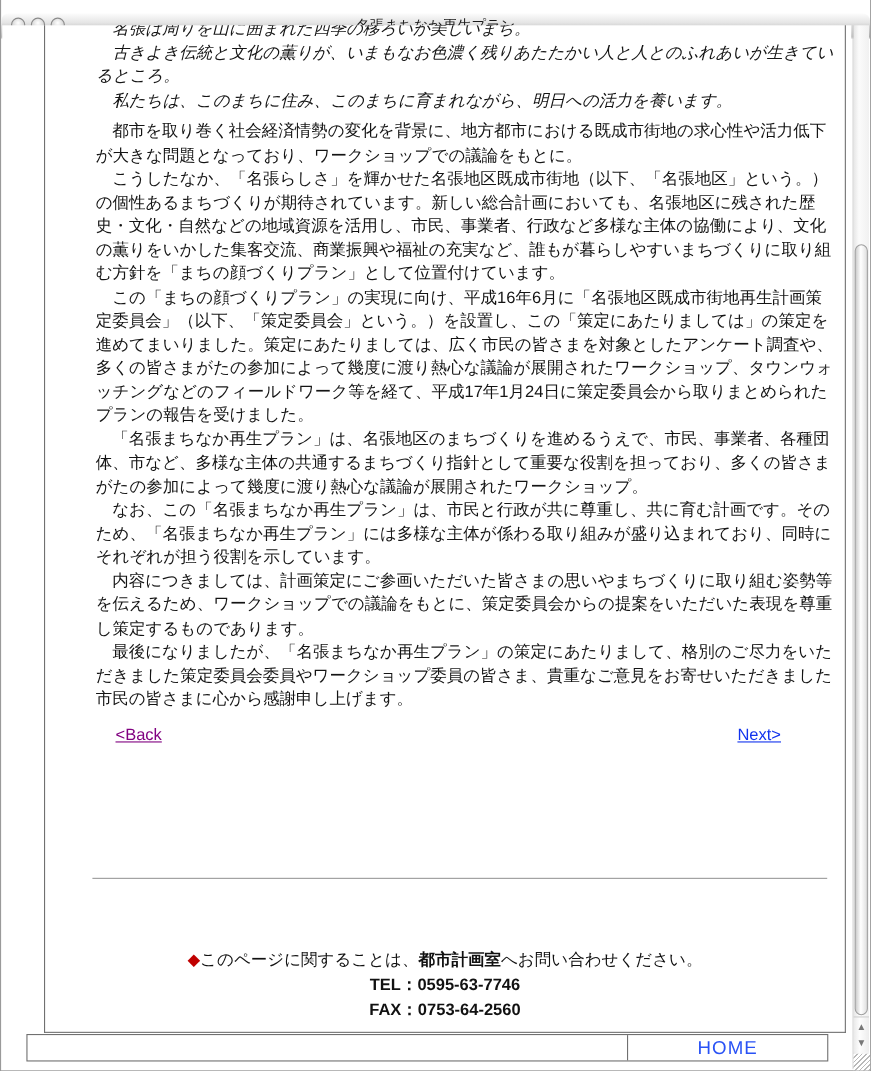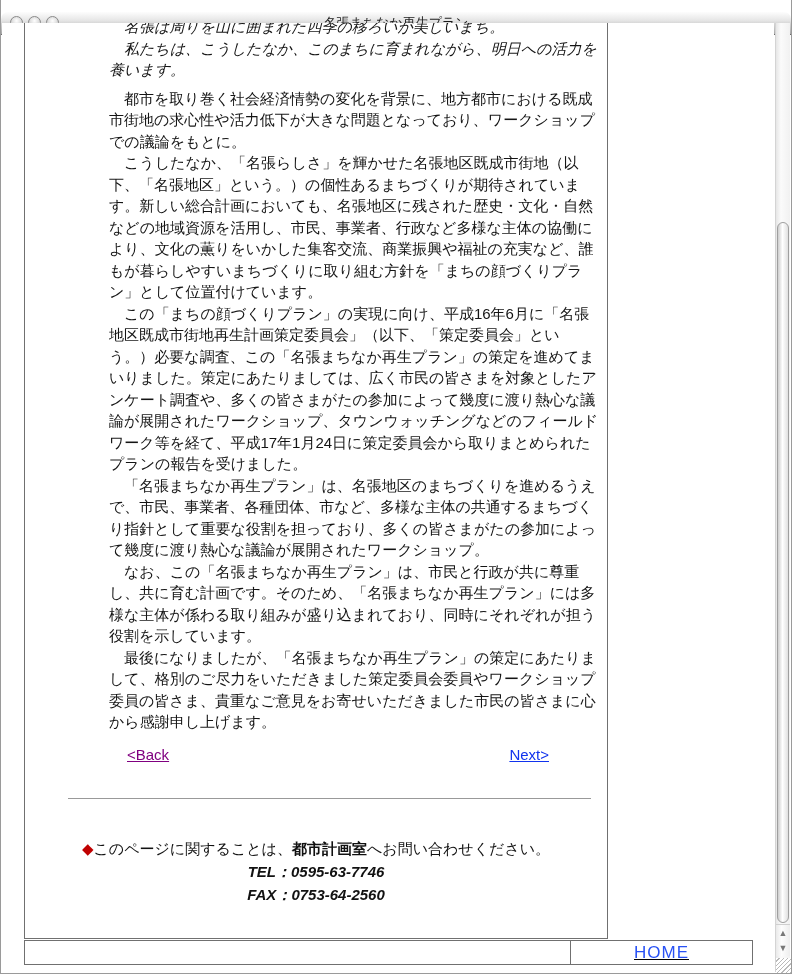--- a/index.html
+++ b/index.html
@@ -16,40 +16,40 @@
     border-bottom:1px solid #6e6e6e;box-sizing:content-box;
   }
   .tb-btn{position:absolute;top:4px;width:13px;height:13px;border-radius:50%;
     border:1px solid #8a8a8a;box-sizing:border-box;
     background:radial-gradient(circle at 50% 35%,#ffffff,#d6d6d6 60%,#b5b5b5);}
   .tb-btn.b1{left:9px;} .tb-btn.b2{left:27px;} .tb-btn.b3{left:45px;}
   .tb-title{text-align:center;line-height:22px;font-size:13px;color:#1a1a1a;}
   
   .content{position:absolute;top:23px;left:1px;right:17px;bottom:1px;background:#fff;overflow:hidden;}
   .main-box{
-    position:relative;margin:-9px 0 0 22px;width:584px;height:925px;
-    border:1px solid #707070;border-top:none;box-sizing:border-box;padding-left:38px;
+    position:relative;margin:-9px 0 0 38px;width:729px;height:925px;
+    border:1px solid #707070;border-top:none;box-sizing:border-box;
   }
   .text-col{padding:2px 6px 0 46px;font-size:15px;line-height:21.5px;color:#141414;}
   .intro p{margin:0;font-style:italic;}
   .paras{margin-top:7px;}
   .paras p{margin:0;}
   .nav-row{display:flex;justify-content:space-between;margin-top:11px;padding:0 52px 0 18px;font-size:15px;}
   .nav-row a{text-decoration:underline;cursor:pointer;}
   .back{color:var(--visited_purple,#800080);}
   .next{color:var(--link_blue,#1133ee);}
   hr.rule{position:absolute;left:43px;right:16px;bottom:139px;border:none;border-top:1px solid #999;margin:0;}
-  .footer-contact{position:absolute;left:0;right:0;bottom:32px;text-align:center;font-size:15px;line-height:23px;color:#111;}
+  .footer-contact{position:absolute;left:0;right:0;bottom:8px;text-align:center;font-size:15px;line-height:23px;color:#111;}
   .footer-contact .bold{font-weight:bold;}
   .diamond{color:var(--diamond_red,#c00000);}
-  .tel-line,.fax-line{font-weight:bold;font-style:italic;}
+  .tel-line,.fax-line{font-weight:bold;}
   .email-label{font-weight:bold;}
   .email-link{color:var(--link_blue,#1133ee);text-decoration:underline;font-weight:bold;cursor:pointer;}
   
-  .home-table{margin:1px 0 0 22px;width:729px;height:25px;border:1px solid #707070;box-sizing:border-box;display:flex;text-decoration:underline;}
+  .home-table{margin:1px 0 0 22px;width:729px;height:25px;border:1px solid #707070;box-sizing:border-box;display:flex;}
   .home-cell-left{width:546px;border-right:1px solid #707070;box-sizing:border-box;}
   .home-cell-right{flex:1;display:flex;align-items:center;justify-content:center;}
   .home-link{font-size:17px;letter-spacing:1px;color:var(--home_blue,#2952f5);text-decoration:none;cursor:pointer;}
   
   .scrollbar{position:absolute;top:23px;right:1px;width:15px;bottom:1px;
     background:linear-gradient(90deg,#e6e6e6,#fbfbfb 35%,#f1f1f1);
     border-left:1px solid #d4d4d4;box-sizing:border-box;}
   .sb-thumb{position:absolute;top:199px;left:1px;right:1px;height:701px;border-radius:7px;
     background:linear-gradient(90deg,#cdcdcd,#ffffff 45%,#e0e0e0);
     border:1px solid #9f9f9f;box-sizing:border-box;cursor:pointer;}
@@ -71,28 +71,30 @@
     <span class="tb-btn b3"></span>
     <div class="tb-title">名張まちなか再生プラン</div>
   </div>
 
   <div class="content">
 
     <div class="main-box">
       <div class="text-col">
         <div class="intro">
             <p>　名張は周りを山に囲まれた四季の移ろいが美しいまち。</p>
-            <p>　私たちは、こうしたなか、このまちに育まれながら、明日への活力を養います。</p>
+            <p>　古きよき伝統と文化の薫りが、いまもなお色濃く残りあたたかい人と人とのふれあいが生きているところ。</p>
+            <p>　私たちは、このまちに住み、このまちに育まれながら、明日への活力を養います。</p>
           </div>
         <div class="paras">
             <p>　都市を取り巻く社会経済情勢の変化を背景に、地方都市における既成市街地の求心性や活力低下が大きな問題となっており、ワークショップでの議論をもとに。</p>
             <p>　こうしたなか、「名張らしさ」を輝かせた名張地区既成市街地（以下、「名張地区」という。）の個性あるまちづくりが期待されています。新しい総合計画においても、名張地区に残された歴史・文化・自然などの地域資源を活用し、市民、事業者、行政など多様な主体の協働により、文化の薫りをいかした集客交流、商業振興や福祉の充実など、誰もが暮らしやすいまちづくりに取り組む方針を「まちの顔づくりプラン」として位置付けています。</p>
-            <p>　この「まちの顔づくりプラン」の実現に向け、平成16年6月に「名張地区既成市街地再生計画策定委員会」（以下、「策定委員会」という。）必要な調査、この「名張まちなか再生プラン」の策定を進めてまいりました。策定にあたりましては、広く市民の皆さまを対象としたアンケート調査や、多くの皆さまがたの参加によって幾度に渡り熱心な議論が展開されたワークショップ、タウンウォッチングなどのフィールドワーク等を経て、平成17年1月24日に策定委員会から取りまとめられたプランの報告を受けました。</p>
+            <p>　この「まちの顔づくりプラン」の実現に向け、平成16年6月に「名張地区既成市街地再生計画策定委員会」（以下、「策定委員会」という。）を設置し、この「策定にあたりましては」の策定を進めてまいりました。策定にあたりましては、広く市民の皆さまを対象としたアンケート調査や、多くの皆さまがたの参加によって幾度に渡り熱心な議論が展開されたワークショップ、タウンウォッチングなどのフィールドワーク等を経て、平成17年1月24日に策定委員会から取りまとめられたプランの報告を受けました。</p>
             <p>　「名張まちなか再生プラン」は、名張地区のまちづくりを進めるうえで、市民、事業者、各種団体、市など、多様な主体の共通するまちづくり指針として重要な役割を担っており、多くの皆さまがたの参加によって幾度に渡り熱心な議論が展開されたワークショップ。</p>
             <p>　なお、この「名張まちなか再生プラン」は、市民と行政が共に尊重し、共に育む計画です。そのため、「名張まちなか再生プラン」には多様な主体が係わる取り組みが盛り込まれており、同時にそれぞれが担う役割を示しています。</p>
+            <p>　内容につきましては、計画策定にご参画いただいた皆さまの思いやまちづくりに取り組む姿勢等を伝えるため、ワークショップでの議論をもとに、策定委員会からの提案をいただいた表現を尊重し策定するものであります。</p>
             <p>　最後になりましたが、「名張まちなか再生プラン」の策定にあたりまして、格別のご尽力をいただきました策定委員会委員やワークショップ委員の皆さま、貴重なご意見をお寄せいただきました市民の皆さまに心から感謝申し上げます。</p>
           </div>
         <div class="nav-row">
           <a class="back">&lt;Back</a>
           <a class="next">Next&gt;</a>
         </div>
       </div>
 
       <hr class="rule">
 

